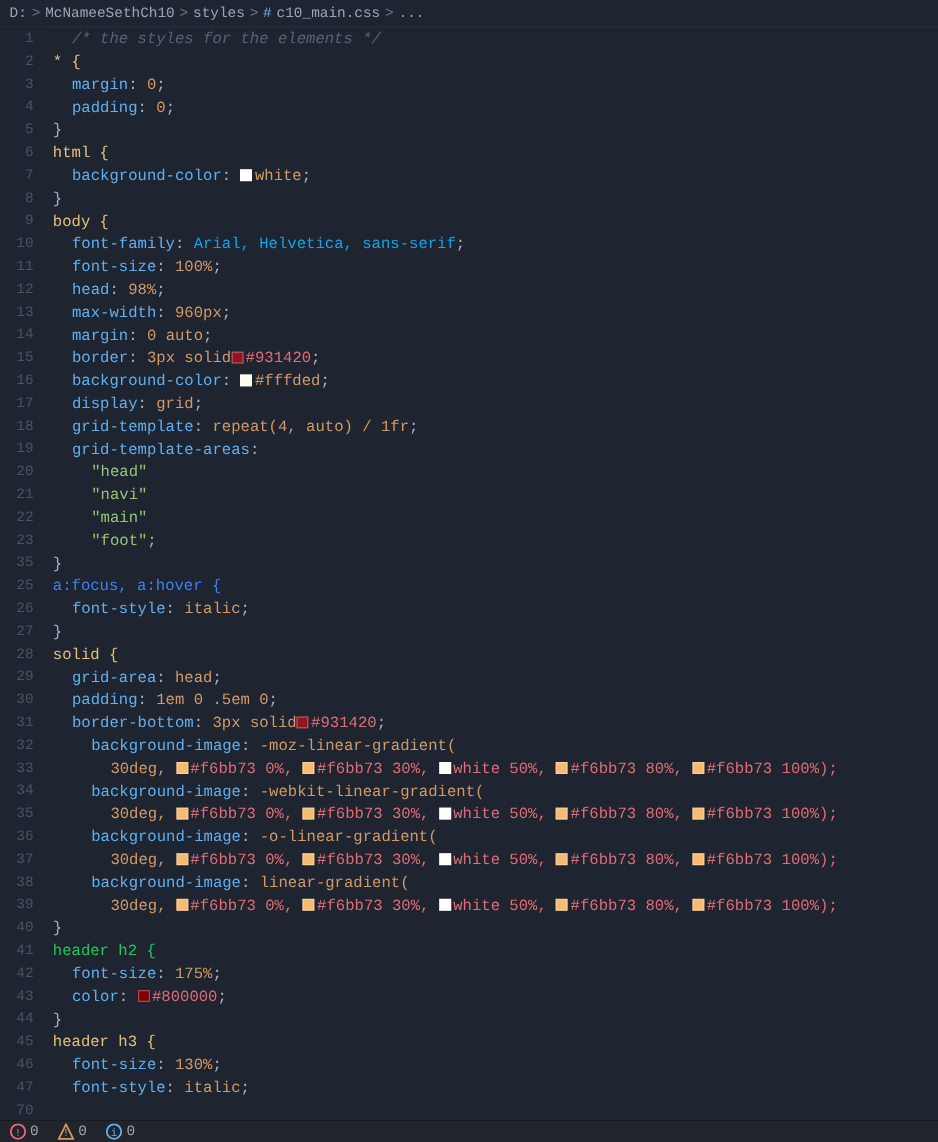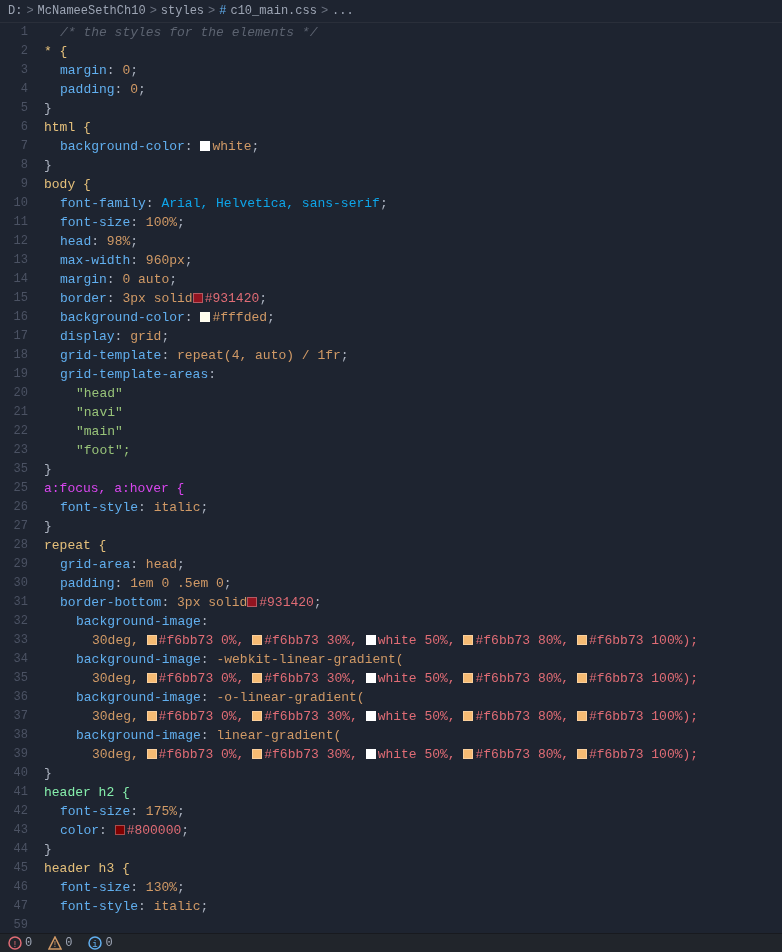--- a/index.html
+++ b/index.html
@@ -146,21 +146,21 @@
       <div>38</div>
       <div>39</div>
       <div>40</div>
       <div>41</div>
       <div>42</div>
       <div>43</div>
       <div>44</div>
       <div>45</div>
       <div>46</div>
       <div>47</div>
-      <div>59</div>
+      <div>70</div>
     </div>
   <div class="code-content" id="code-content">
       <div class="code-line" style="padding-left:16px;"><span style="color:#5c6370;font-style:italic;">/* the styles for the elements */</span></div>
       <div class="code-line" style=""><span style="color:#e5c07b;">* {</span></div>
       <div class="code-line" style="padding-left:16px;"><span style="color:#61afef;">margin</span><span style="color:#abb2bf;">: </span><span style="color:#d19a66;">0</span><span style="color:#abb2bf;">;</span></div>
       <div class="code-line" style="padding-left:16px;"><span style="color:#61afef;">padding</span><span style="color:#abb2bf;">: </span><span style="color:#d19a66;">0</span><span style="color:#abb2bf;">;</span></div>
       <div class="code-line" style=""><span style="color:#abb2bf;">}</span></div>
       <div class="code-line" style=""><span style="color:#e5c07b;">html {</span></div>
       <div class="code-line" style="padding-left:16px;"><span style="color:#61afef;">background-color</span><span style="color:#abb2bf;">: </span><span class="color-swatch" style="background-color:#ffffff;"></span><span style="color:#d19a66;">white</span><span style="color:#abb2bf;">;</span></div>
       <div class="code-line" style=""><span style="color:#abb2bf;">}</span></div>
@@ -173,37 +173,37 @@
       <div class="code-line" style="padding-left:16px;"><span style="color:#61afef;">border</span><span style="color:#abb2bf;">: </span><span style="color:#d19a66;">3px solid</span> <span class="color-swatch" style="background-color:#931420;"></span><span style="color:#e06c75;">#931420</span><span style="color:#abb2bf;">;</span></div>
       <div class="code-line" style="padding-left:16px;"><span style="color:#61afef;">background-color</span><span style="color:#abb2bf;">: </span><span class="color-swatch" style="background-color:#fffded;"></span><span style="color:#d19a66;">#fffded</span><span style="color:#abb2bf;">;</span></div>
       <div class="code-line" style="padding-left:16px;"><span style="color:#61afef;">display</span><span style="color:#abb2bf;">: </span><span style="color:#d19a66;">grid</span><span style="color:#abb2bf;">;</span></div>
       <div class="code-line" style="padding-left:16px;"><span style="color:#61afef;">grid-template</span><span style="color:#abb2bf;">: </span><span style="color:#d19a66;">repeat(4, auto) / 1fr</span><span style="color:#abb2bf;">;</span></div>
       <div class="code-line" style="padding-left:16px;"><span style="color:#61afef;">grid-template-areas</span><span style="color:#abb2bf;">:</span></div>
       <div class="code-line" style="padding-left:32px;"><span style="color:#98c379;">"head"</span></div>
       <div class="code-line" style="padding-left:32px;"><span style="color:#98c379;">"navi"</span></div>
       <div class="code-line" style="padding-left:32px;"><span style="color:#98c379;">"main"</span></div>
       <div class="code-line" style="padding-left:32px;"><span style="color:#98c379;">"foot";</span></div>
       <div class="code-line" style=""><span style="color:#abb2bf;">}</span></div>
-      <div class="code-line" style=""><span style="color:#d946ef;text-align:right;">a:focus, a:hover {</span></div>
+      <div class="code-line" style=""><span style="color:#3b82f6;text-align:right;">a:focus, a:hover {</span></div>
       <div class="code-line" style="padding-left:16px;"><span style="color:#61afef;">font-style</span><span style="color:#abb2bf;">: </span><span style="color:#d19a66;">italic</span><span style="color:#abb2bf;">;</span></div>
       <div class="code-line" style=""><span style="color:#abb2bf;">}</span></div>
-      <div class="code-line" style=""><span style="color:#e5c07b;">repeat {</span></div>
+      <div class="code-line" style=""><span style="color:#e5c07b;">solid {</span></div>
       <div class="code-line" style="padding-left:16px;"><span style="color:#61afef;">grid-area</span><span style="color:#abb2bf;">: </span><span style="color:#d19a66;">head</span><span style="color:#abb2bf;">;</span></div>
       <div class="code-line" style="padding-left:16px;"><span style="color:#61afef;">padding</span><span style="color:#abb2bf;">: </span><span style="color:#d19a66;">1em 0 .5em 0</span><span style="color:#abb2bf;">;</span></div>
       <div class="code-line" style="padding-left:16px;"><span style="color:#61afef;">border-bottom</span><span style="color:#abb2bf;">: </span><span style="color:#d19a66;">3px solid</span> <span class="color-swatch" style="background-color:#931420;"></span><span style="color:#e06c75;">#931420</span><span style="color:#abb2bf;">;</span></div>
-      <div class="code-line" style="padding-left:32px;"><span style="color:#61afef;">background-image</span><span style="color:#abb2bf;">: </span><span style="color:#abb2bf;"></span></div>
+      <div class="code-line" style="padding-left:32px;"><span style="color:#61afef;">background-image</span><span style="color:#abb2bf;">: </span><span style="color:#d19a66;">-moz-linear-gradient(</span><span style="color:#abb2bf;"></span></div>
       <div class="code-line" style="padding-left:48px;"><span style="color:#d19a66;">30deg, </span><span class="color-swatch" style="background-color:#f6bb73;"></span><span style="color:#e06c75;">#f6bb73 0%, </span><span class="color-swatch" style="background-color:#f6bb73;"></span><span style="color:#e06c75;">#f6bb73 30%, </span><span class="color-swatch" style="background-color:#ffffff;"></span><span style="color:#e06c75;">white 50%, </span><span class="color-swatch" style="background-color:#f6bb73;"></span><span style="color:#e06c75;">#f6bb73 80%, </span><span class="color-swatch" style="background-color:#f6bb73;"></span><span style="color:#e06c75;">#f6bb73 100%);</span></div>
       <div class="code-line" style="padding-left:32px;"><span style="color:#61afef;">background-image</span><span style="color:#abb2bf;">: </span><span style="color:#d19a66;">-webkit-linear-gradient(</span><span style="color:#abb2bf;"></span></div>
       <div class="code-line" style="padding-left:48px;"><span style="color:#d19a66;">30deg, </span><span class="color-swatch" style="background-color:#f6bb73;"></span><span style="color:#e06c75;">#f6bb73 0%, </span><span class="color-swatch" style="background-color:#f6bb73;"></span><span style="color:#e06c75;">#f6bb73 30%, </span><span class="color-swatch" style="background-color:#ffffff;"></span><span style="color:#e06c75;">white 50%, </span><span class="color-swatch" style="background-color:#f6bb73;"></span><span style="color:#e06c75;">#f6bb73 80%, </span><span class="color-swatch" style="background-color:#f6bb73;"></span><span style="color:#e06c75;">#f6bb73 100%);</span></div>
       <div class="code-line" style="padding-left:32px;"><span style="color:#61afef;">background-image</span><span style="color:#abb2bf;">: </span><span style="color:#d19a66;">-o-linear-gradient(</span><span style="color:#abb2bf;"></span></div>
       <div class="code-line" style="padding-left:48px;"><span style="color:#d19a66;">30deg, </span><span class="color-swatch" style="background-color:#f6bb73;"></span><span style="color:#e06c75;">#f6bb73 0%, </span><span class="color-swatch" style="background-color:#f6bb73;"></span><span style="color:#e06c75;">#f6bb73 30%, </span><span class="color-swatch" style="background-color:#ffffff;"></span><span style="color:#e06c75;">white 50%, </span><span class="color-swatch" style="background-color:#f6bb73;"></span><span style="color:#e06c75;">#f6bb73 80%, </span><span class="color-swatch" style="background-color:#f6bb73;"></span><span style="color:#e06c75;">#f6bb73 100%);</span></div>
       <div class="code-line" style="padding-left:32px;"><span style="color:#61afef;">background-image</span><span style="color:#abb2bf;">: </span><span style="color:#d19a66;">linear-gradient(</span><span style="color:#abb2bf;"></span></div>
       <div class="code-line" style="padding-left:48px;"><span style="color:#d19a66;">30deg, </span><span class="color-swatch" style="background-color:#f6bb73;"></span><span style="color:#e06c75;">#f6bb73 0%, </span><span class="color-swatch" style="background-color:#f6bb73;"></span><span style="color:#e06c75;">#f6bb73 30%, </span><span class="color-swatch" style="background-color:#ffffff;"></span><span style="color:#e06c75;">white 50%, </span><span class="color-swatch" style="background-color:#f6bb73;"></span><span style="color:#e06c75;">#f6bb73 80%, </span><span class="color-swatch" style="background-color:#f6bb73;"></span><span style="color:#e06c75;">#f6bb73 100%);</span></div>
       <div class="code-line" style=""><span style="color:#abb2bf;">}</span></div>
-      <div class="code-line" style=""><span style="color:#86efac;">header h2 {</span></div>
+      <div class="code-line" style=""><span style="color:#22c55e;">header h2 {</span></div>
       <div class="code-line" style="padding-left:16px;"><span style="color:#61afef;">font-size</span><span style="color:#abb2bf;">: </span><span style="color:#d19a66;">175%</span><span style="color:#abb2bf;">;</span></div>
       <div class="code-line" style="padding-left:16px;"><span style="color:#61afef;">color</span><span style="color:#abb2bf;">: </span><span class="color-swatch" style="background-color:#800000;"></span><span style="color:#e06c75;text-align:center;">#800000</span><span style="color:#abb2bf;">;</span></div>
       <div class="code-line" style=""><span style="color:#abb2bf;">}</span></div>
       <div class="code-line" style=""><span style="color:#e5c07b;">header h3 {</span></div>
       <div class="code-line" style="padding-left:16px;"><span style="color:#61afef;">font-size</span><span style="color:#abb2bf;">: </span><span style="color:#d19a66;">130%</span><span style="color:#abb2bf;">;</span></div>
       <div class="code-line" style="padding-left:16px;"><span style="color:#61afef;">font-style</span><span style="color:#abb2bf;">: </span><span style="color:#d19a66;">italic</span><span style="color:#abb2bf;">;</span></div>
     </div>
 </div>
 
 <div class="bottom-bar">

